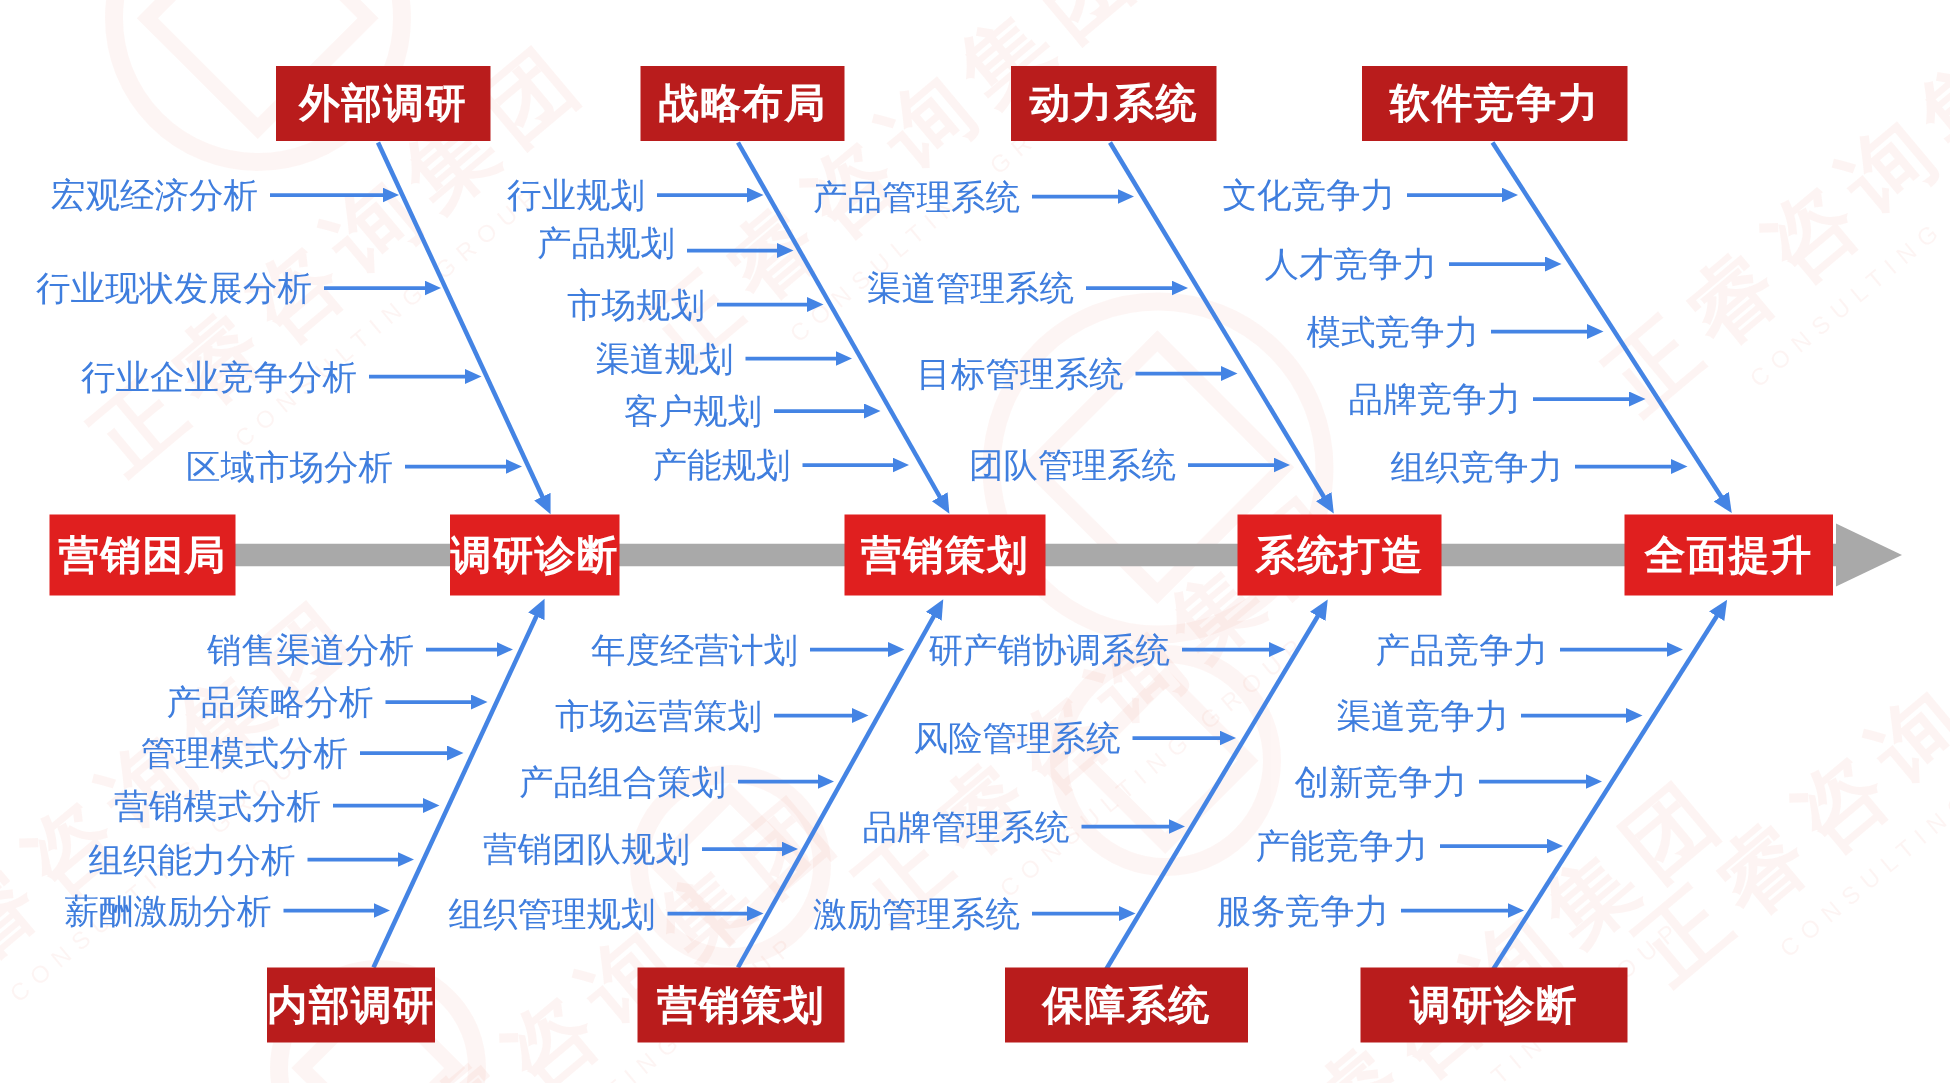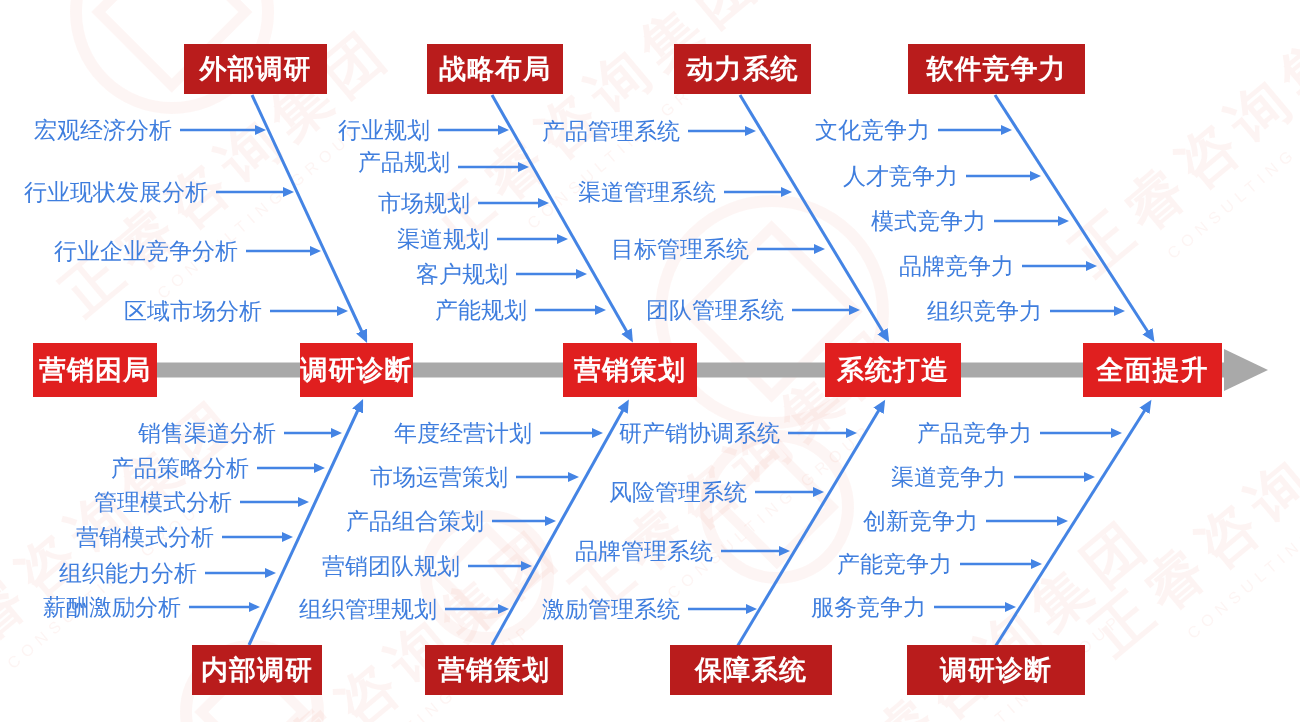--- a/index.html
+++ b/index.html
@@ -173,21 +173,21 @@
       <line x1="960" y1="564" x2="1032" y2="564" marker-end="url(#ab)"></line>
       <line x1="934" y1="607" x2="1006" y2="607" marker-end="url(#ab)"></line>
     </g>
   </svg>
 
   <div class="cat-box" style="left:184px;top:44px;width:143px">外部调研</div>
   <div class="cat-box" style="left:427px;top:44px;width:136px">战略布局</div>
   <div class="cat-box" style="left:674px;top:44px;width:137px">动力系统</div>
   <div class="cat-box" style="left:908px;top:44px;width:177px">软件竞争力</div>
 
-  <div class="cat-box" style="left:192px;top:645px;width:130px">内部调研</div>
+  <div class="cat-box" style="left:178px;top:645px;width:112px">内部调研</div>
   <div class="cat-box" style="left:425px;top:645px;width:138px">营销策划</div>
   <div class="cat-box" style="left:670px;top:645px;width:162px">保障系统</div>
   <div class="cat-box" style="left:907px;top:645px;width:178px">调研诊断</div>
 
   <div class="stage-box" style="left:33px;width:124px">营销困局</div>
   <div class="stage-box" style="left:300px;width:113px">调研诊断</div>
   <div class="stage-box" style="left:563px;width:134px">营销策划</div>
   <div class="stage-box" style="left:825px;width:136px">系统打造</div>
   <div class="stage-box" style="left:1083px;width:139px">全面提升</div>
 

